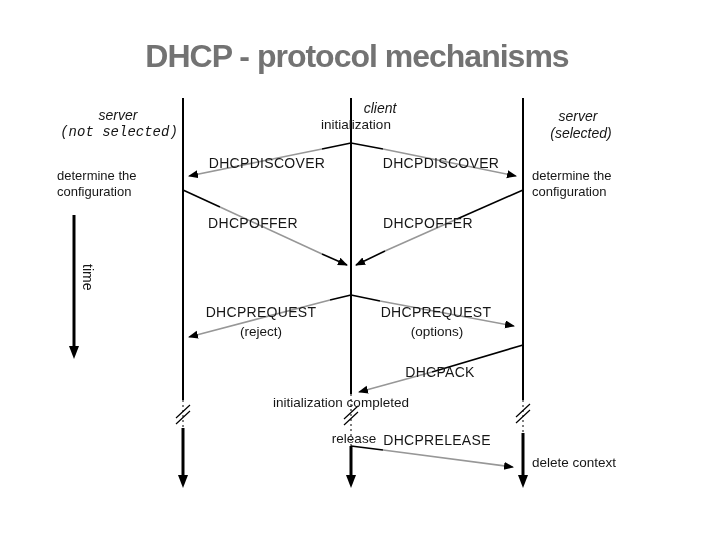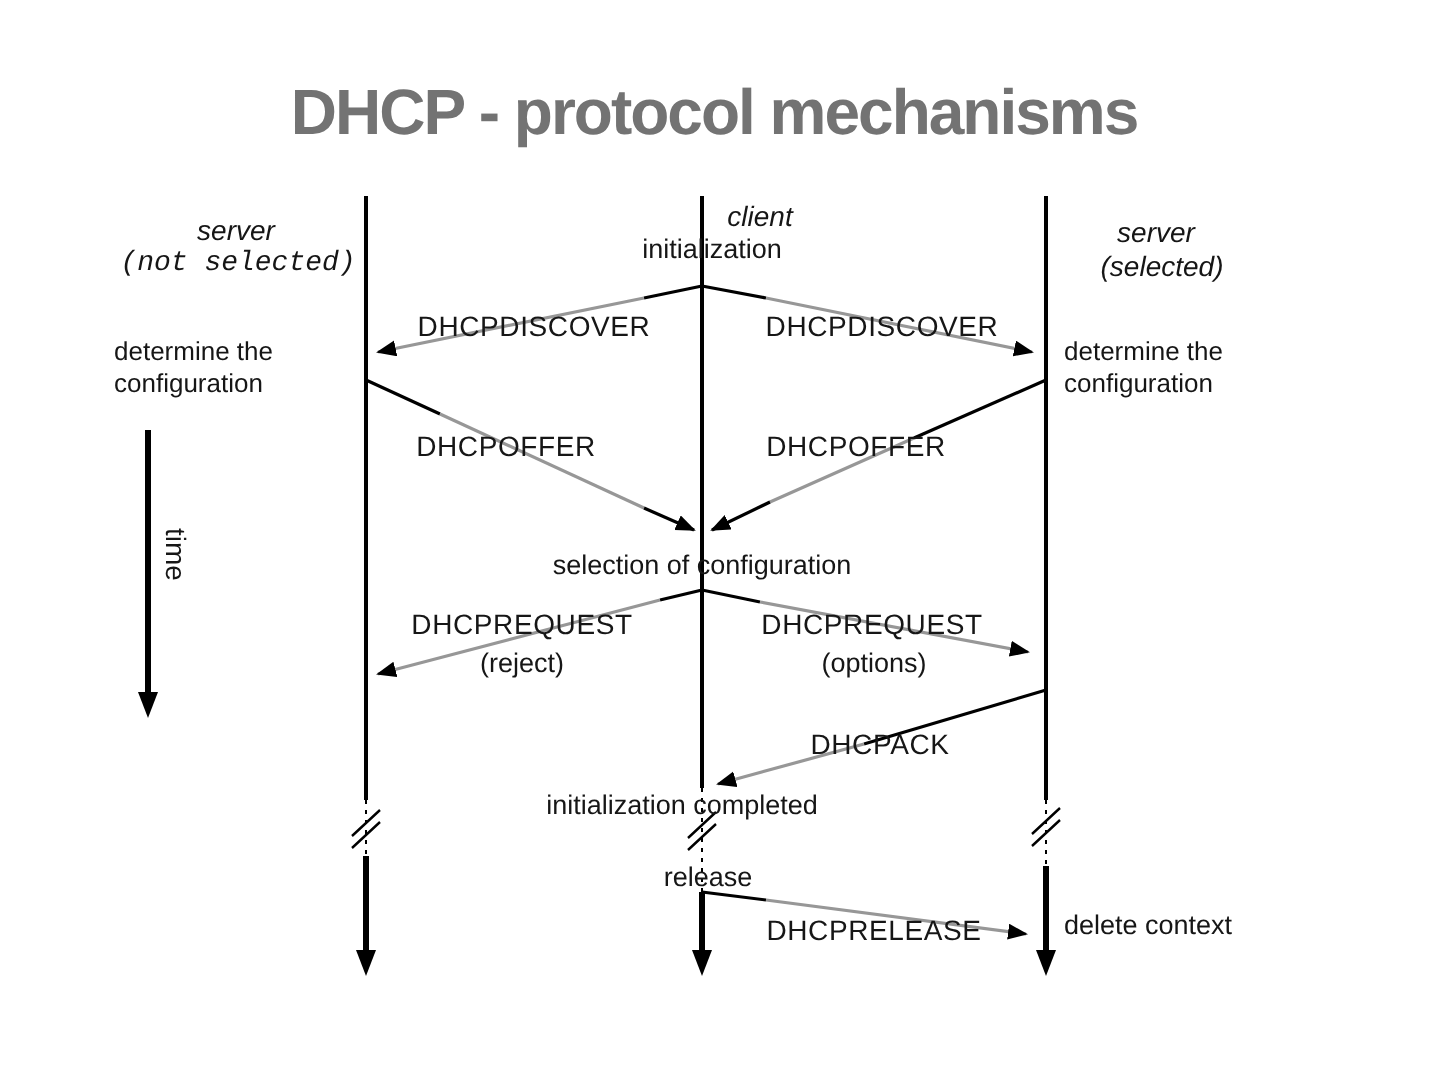--- a/index.html
+++ b/index.html
@@ -107,21 +107,20 @@
 
   <div class="txt msg ctr" style="left:267px;top:155px;">DHCPDISCOVER</div>
   <div class="txt msg ctr" style="left:441px;top:155px;">DHCPDISCOVER</div>
   <div class="txt msg ctr" style="left:253px;top:215px;">DHCPOFFER</div>
   <div class="txt msg ctr" style="left:428px;top:215px;">DHCPOFFER</div>
   <div class="txt msg ctr" style="left:261px;top:304px;">DHCPREQUEST</div>
   <div class="txt ctr" style="left:261px;top:324px;">(reject)</div>
   <div class="txt msg ctr" style="left:436px;top:304px;">DHCPREQUEST</div>
   <div class="txt ctr" style="left:437px;top:324px;">(options)</div>
   <div class="txt msg ctr" style="left:430px;top:364px;margin-left:10px;">DHCPACK</div>
-  <div class="txt msg ctr" style="left:437px;top:457px;">DHCPRELEASE</div>
+  <div class="txt msg ctr" style="left:437px;top:432px;">DHCPRELEASE</div>
 
   <div class="txt note" style="left:57px;top:168px;width:100px;">determine the configuration</div>
   <div class="txt note" style="left:532px;top:168px;width:100px;">determine the configuration</div>
-  <div class="txt ctr" style="left:351px;top:275px;">selection of configuration</div>
   <div class="txt ctr" style="left:341px;top:395px;">initialization completed</div>
   <div class="txt ctr" style="left:354px;top:431px;">release</div>
   <div class="txt" style="left:532px;top:455px;">delete context</div>
 </div>
 
 </body></html>

